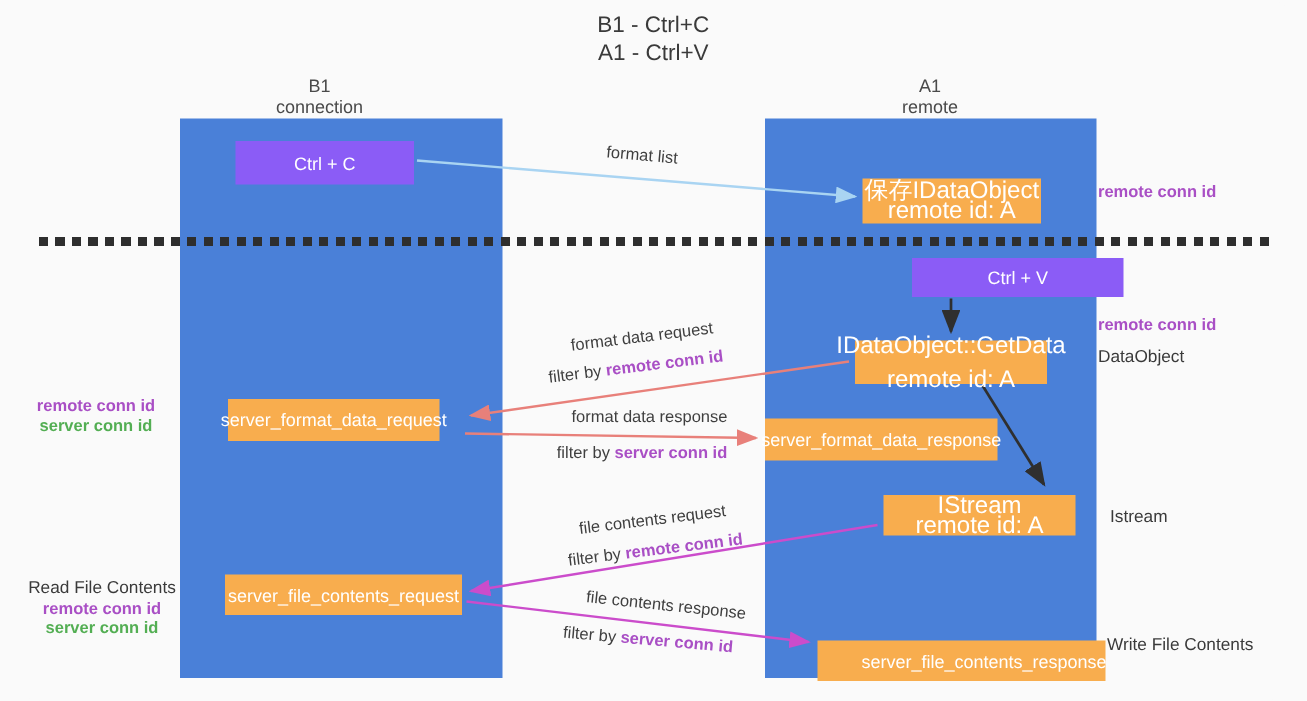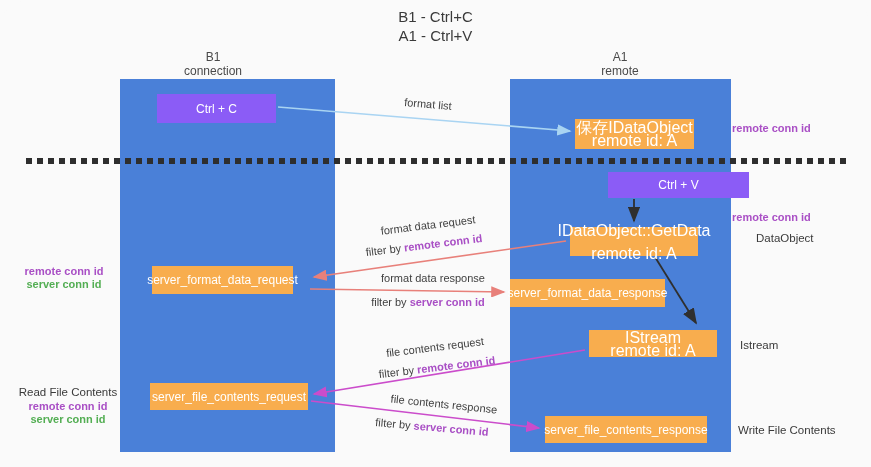--- a/index.html
+++ b/index.html
@@ -31,42 +31,42 @@
   .two-line{font-size:16px;line-height:13px;}
 
   #node-ctrlc{left:157px;top:94px;width:119px;height:29px;}
   #node-save{left:575px;top:119px;width:119px;height:30px;}
   #node-ctrlv{left:608px;top:172px;width:141px;height:26px;}
   #node-getdata{left:570px;top:227px;width:128px;height:29px;gap:10px;}
   #node-istream{left:589px;top:330px;width:128px;height:27px;}
   #node-fmt-req{left:152px;top:266px;width:141px;height:28px;}
   #node-fmt-res{left:510px;top:279px;width:155px;height:28px;}
   #node-file-req{left:150px;top:383px;width:158px;height:27px;}
-  #node-file-res{left:545px;top:416px;width:162px;height:27px;}
+  #node-file-res{left:545px;top:427px;width:162px;height:27px;padding-left:30px;}
 
   .alabel{position:absolute;z-index:4;white-space:nowrap;color:#3f3f3f;
           font-size:11px;transform-origin:center;}
   .alabel .key{font-weight:bold;color:#a94fc5;margin-left:3px;}
 
   #lbl-format-list{left:428px;top:98px;transform:translateX(-50%) rotate(5deg);}
   #lbl-fdr{left:428px;top:219px;transform:translateX(-50%) rotate(-7deg);}
   #lbl-fdr-f{left:424px;top:239px;transform:translateX(-50%) rotate(-7deg);}
   #lbl-fds{left:433px;top:272px;transform:translateX(-50%);}
   #lbl-fds-f{left:428px;top:296px;transform:translateX(-50%);}
   #lbl-fcr{left:435px;top:341px;transform:translateX(-50%) rotate(-7deg);}
   #lbl-fcr-f{left:437px;top:361px;transform:translateX(-50%) rotate(-7deg);}
   #lbl-fcs{left:444px;top:398px;transform:translateX(-50%) rotate(6deg);}
   #lbl-fcs-f{left:432px;top:421px;transform:translateX(-50%) rotate(5deg);}
 
   .side{position:absolute;z-index:5;font-size:11.5px;color:#3a3a3a;white-space:nowrap;}
   .side.purple{color:#a94fc5;font-weight:bold;font-size:11px;}
 
   #sl-remote-top{left:732px;top:122px;}
   #sl-remote-mid{left:732px;top:211px;}
-  #sl-dataobject{left:732px;top:232px;margin-left:24px;}
+  #sl-dataobject{left:732px;top:232px;}
   #sl-istream{left:740px;top:339px;}
   #sl-write{left:738px;top:424px;}
 
   .left-legend{position:absolute;z-index:5;text-align:center;}
   #legend1{left:18px;top:265px;width:92px;}
   #legend2{left:14px;top:385px;width:108px;}
   .left-legend .dark{font-size:11.5px;color:#3a3a3a;line-height:15px;}
   .left-legend .purple{font-size:11px;font-weight:bold;color:#a94fc5;line-height:13px;}
   .left-legend .greenl{font-size:11px;font-weight:bold;color:#53ae53;line-height:13px;}
 </style>

